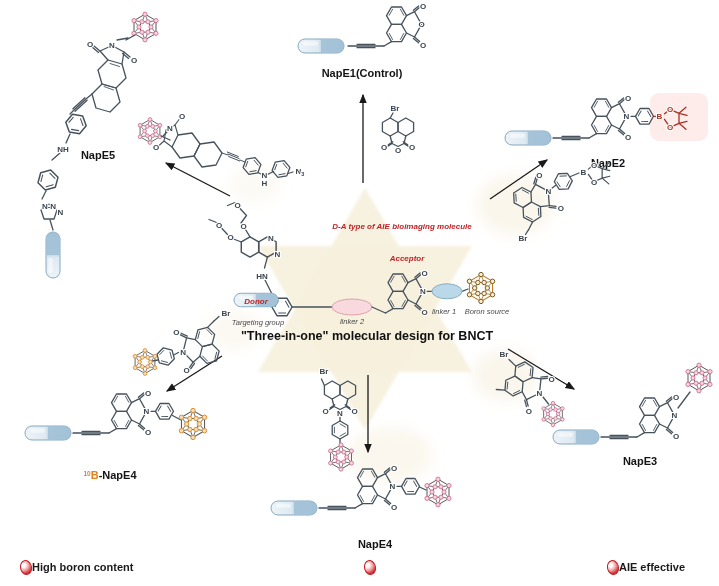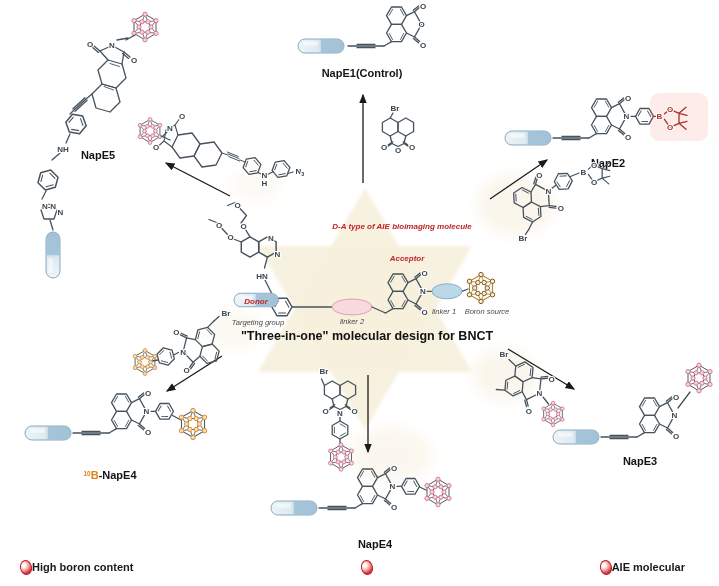--- a/index.html
+++ b/index.html
@@ -399,16 +399,16 @@
 <div class="legend">
   <div class="leg-item">
     <span class="leg-icon"></span>
     <span class="leg-label">High boron content</span>
   </div>
   <div class="leg-item">
     <span class="leg-icon"></span>
   </div>
   <div class="leg-item">
     <span class="leg-icon"></span>
-    <span class="leg-label">AIE molecular</span>
+    <span class="leg-label">AIE effective</span>
   </div>
 </div>
 </div>
 
 </body></html>

